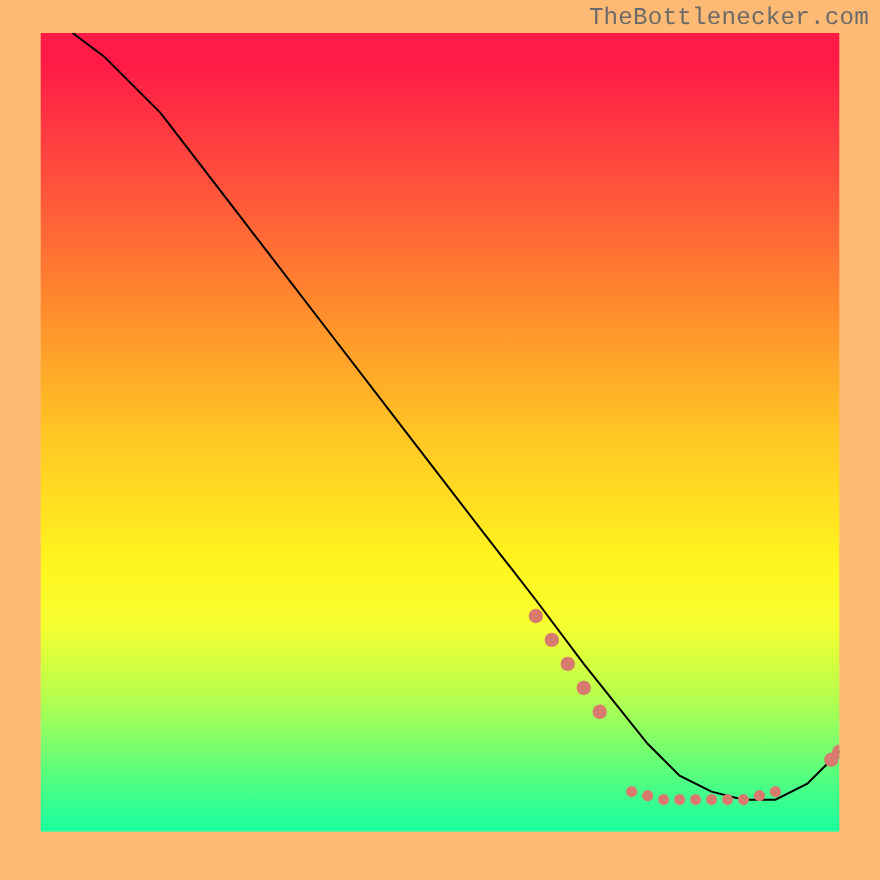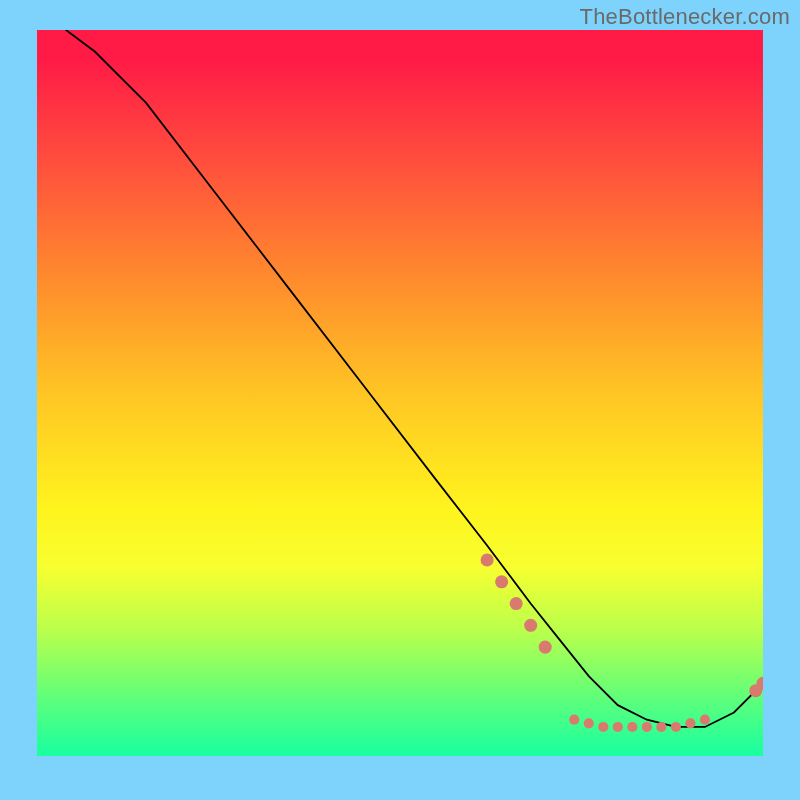--- a/index.html
+++ b/index.html
@@ -8,21 +8,22 @@
     width: 800px;
     height: 800px;
     background: #000;
     font-family: Arial, Helvetica, sans-serif;
     overflow: hidden;
   }
   .outer {
     position: relative;
     width: 800px;
     height: 800px;
-    background: #7dd3fc;
+    background: #fdba74;
+    font-family: Liberation Mono, monospace;
   }
   .attribution {
     position: absolute;
     top: 4px;
     right: 10px;
     color: #6a6a6a;
     font-size: 22px;
     letter-spacing: 0.2px;
   }
   .plot {

